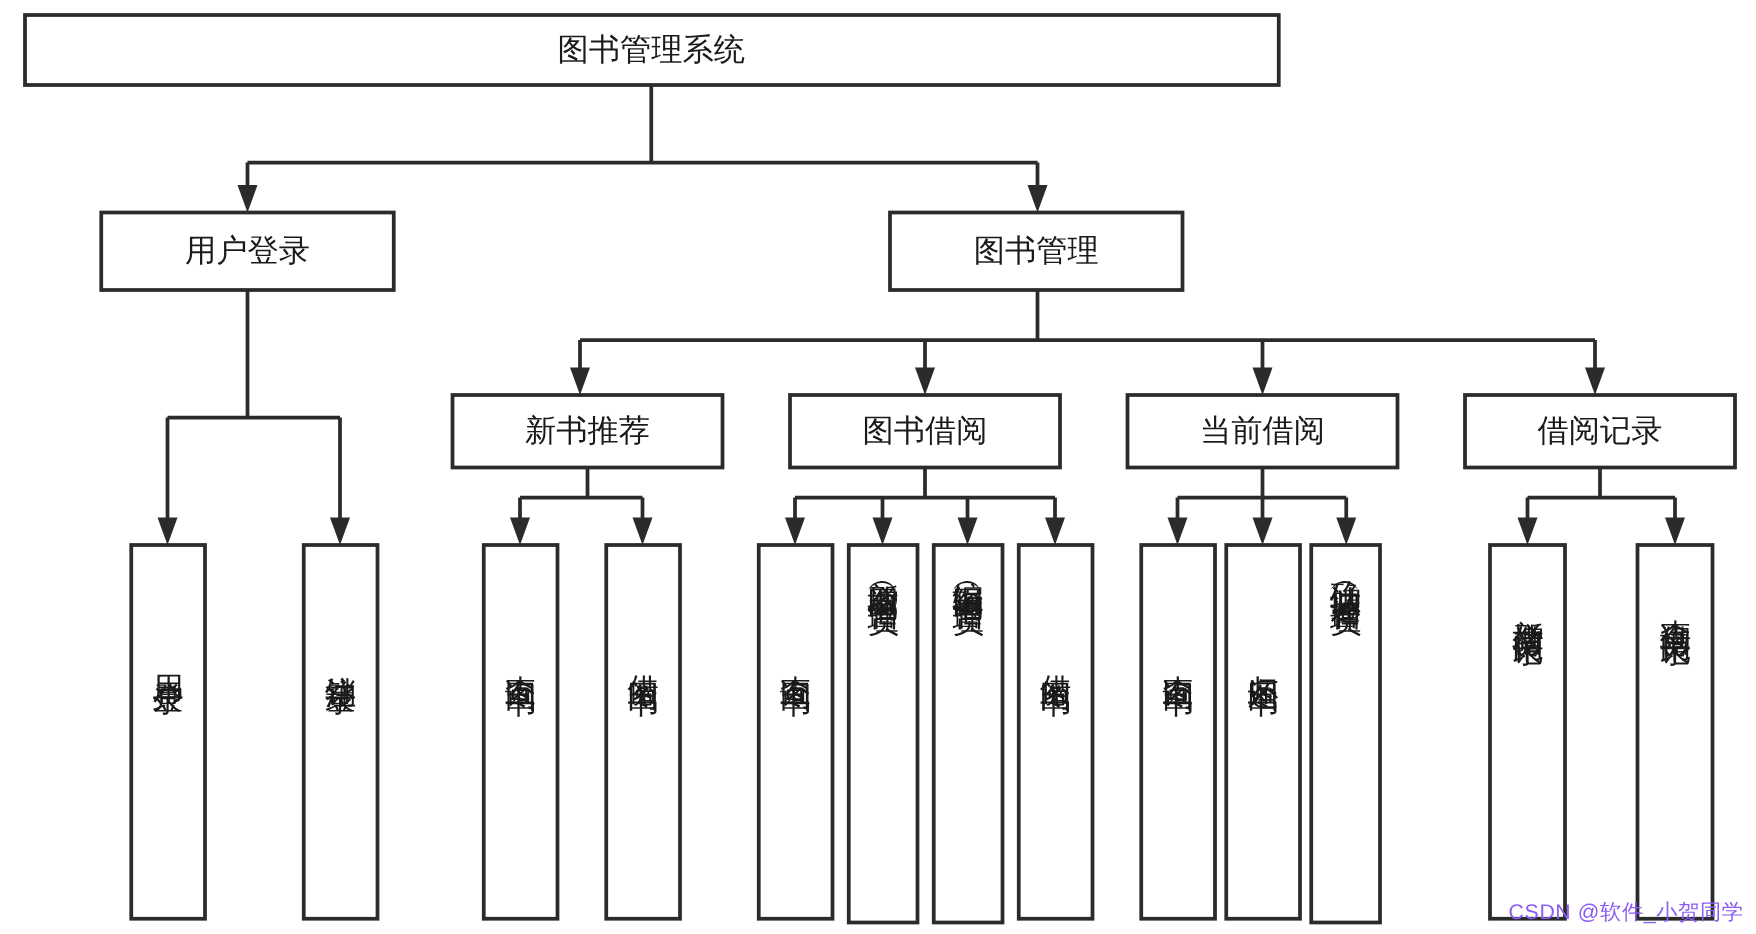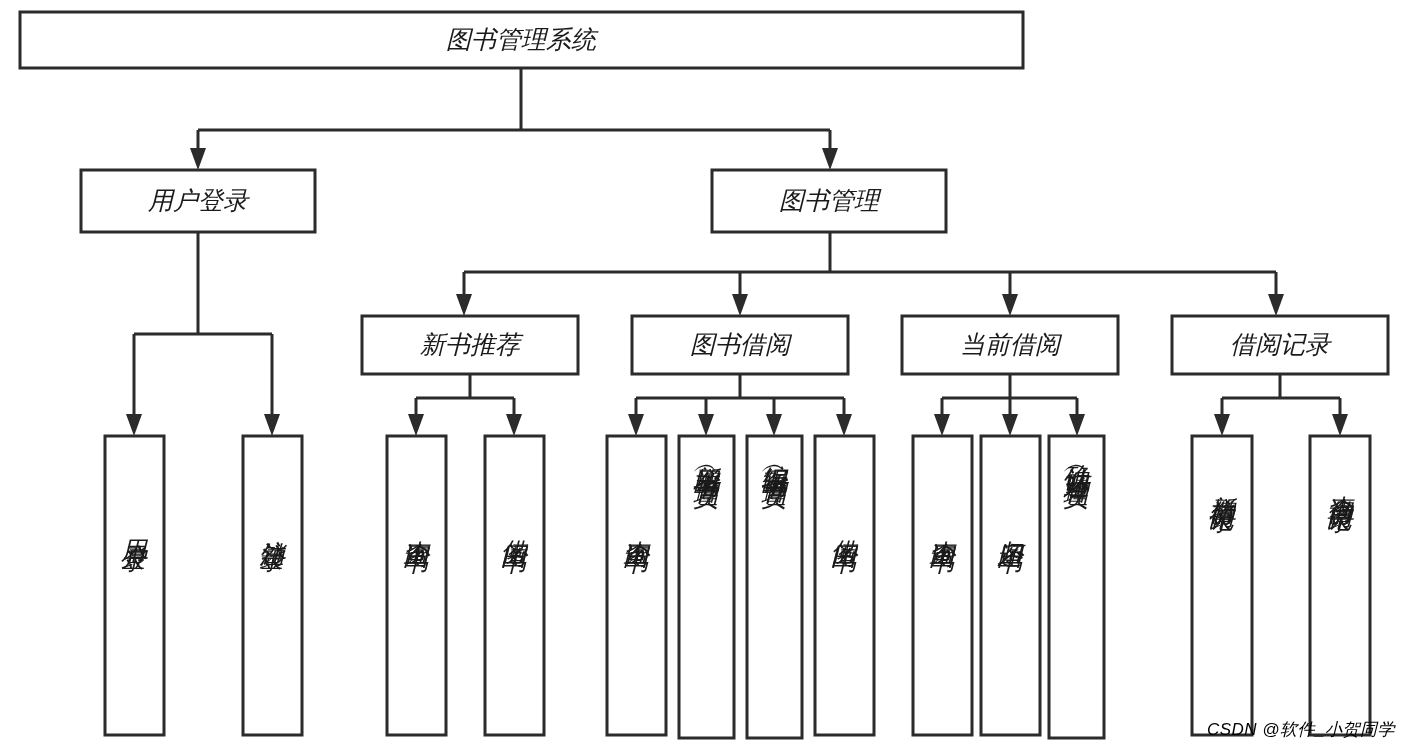--- a/index.html
+++ b/index.html
@@ -11,21 +11,20 @@
     width: 1405px;
     height: 747px;
     font-family: "Liberation Sans", "DejaVu Sans", sans-serif;
     overflow: hidden;
     position: relative;
   }
   #diagram-root {
     position: relative;
     width: 1405px;
     height: 747px;
-    font-style: italic;
   }
   svg#flow {
     position: absolute;
     left: 0;
     top: 0;
     width: 1405px;
     height: 747px;
     display: block;
   }
   .node-rect {
@@ -59,21 +58,21 @@
     glyph-orientation-vertical: 0;
     letter-spacing: 3px;
     dominant-baseline: central;
   }
   .watermark {
     position: absolute;
     right: 10px;
     bottom: 6px;
     font-family: "Liberation Sans", "DejaVu Sans", sans-serif;
     font-size: 17px;
-    color: #000000;
+    color: #8b5cf6;
     white-space: nowrap;
     letter-spacing: 0.5px;
     user-select: none;
   }
 </style>
 </head>
 <body>
 
 <div id="diagram-root">
 

